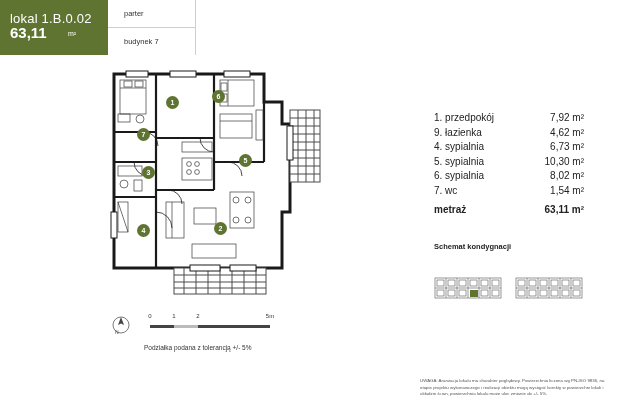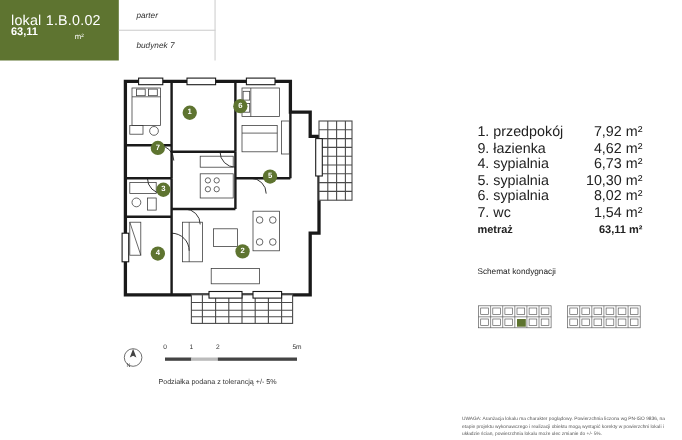--- a/index.html
+++ b/index.html
@@ -25,32 +25,32 @@
   }
   .hdr-left .lokal {
     position: absolute;
     left: 10px; top: 11px;
     font-size: 13px;
     letter-spacing: .2px;
   }
   .hdr-left .area {
     position: absolute;
     left: 10px; top: 24px;
-    font-size: 10px;
+    font-size: 15px;
     font-weight: bold;
   }
   .hdr-left .unit {
     position: absolute;
     left: 68px; top: 30px;
     font-size: 7px;
   }
   .hdr-mid {
     position: absolute;
     left: 108px; top: 0;
-    width: 104px; height: 55px; font-style: italic;
+    width: 104px; height: 55px;
   }
   .hdr-cell {
     position: absolute;
     left: 0;
     width: 88px; height: 27.5px;
     box-sizing: border-box;
     border-bottom: 1px solid #cfcfcf;
     border-right: 1px solid #cfcfcf;
     display: flex;
     align-items: center;
@@ -122,21 +122,21 @@
 
   
   .rooms {
     position: absolute;
     left: 434px; top: 112px;
     width: 150px;
   }
   .room-row {
     position: relative;
     height: 14.5px;
-    font-size: 13px;
+    font-size: 10px;
     color: #222;
   }
   .room-row .name {
     position: absolute;
     left: 0; top: 0;
   }
   .room-row .val {
     position: absolute;
     right: 0; top: 0;
     text-align: right;
@@ -149,21 +149,21 @@
     font-size: 10px;
     font-weight: bold;
   }
   .room-total .name { position: absolute; left: 0; top: 0; }
   .room-total .val { position: absolute; right: 0; top: 0; }
 
   .schemat-title {
     position: absolute;
     left: 434px; top: 242px;
     font-size: 7.5px;
-    font-weight: normal;
+    font-weight: bold;
     color: #222;
   }
   .schemat {
     position: absolute;
     left: 434px; top: 272px;
     width: 150px; height: 32px;
   }
 
   .disclaimer {
     position: absolute;

